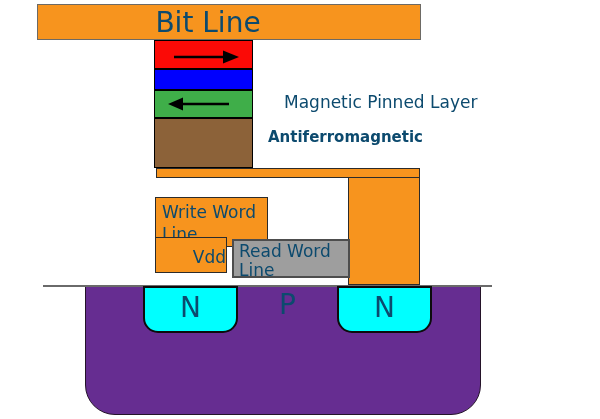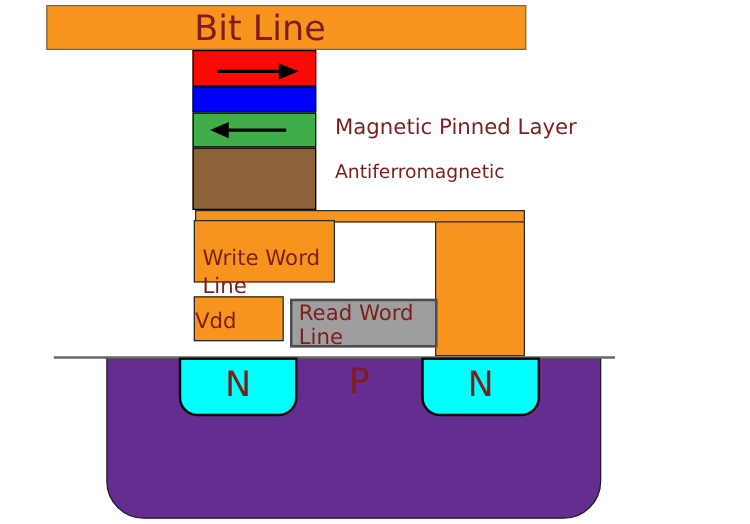--- a/index.html
+++ b/index.html
@@ -1,43 +1,43 @@
 <!DOCTYPE html>
 <html><head>
 <meta charset="utf-8">
 <style>
   html,body{margin:0;padding:0;background:#ffffff;}
   *{box-sizing:border-box;}
   .canvas{
     position:relative;width:600px;height:419px;background:#ffffff;overflow:hidden;
-    font-family:"DejaVu Sans","Liberation Sans",sans-serif;color:#7f1d1d;
+    font-family:"DejaVu Sans","Liberation Sans",sans-serif;color:#0c4a6e;
   }
   .abs{position:absolute;}
   
   .bit-line{left:37px;top:4px;width:384px;height:36px;background:#f7941e;border:1px solid #6d6a65;}
   .bit-line-label{left:0;top:3px;width:340px;text-align:center;font-size:28px;line-height:30px;}
   
   .layer{left:154px;width:99px;border:1px solid #000;}
   .layer-free{top:40px;height:29px;background:#fb0a06;}
   .layer-barrier{top:69px;height:21px;background:#0000fe;}
   .layer-pinned{top:90px;height:28px;background:#3fae49;}
   .layer-afm{top:118px;height:50px;background:#8c6239;}
   .layer-label{left:268px;font-size:17px;line-height:19px;white-space:nowrap;}
   .lbl-free{top:46px;}
   .lbl-barrier{top:68px;}
-  .lbl-pinned{top:93px;}
-  .lbl-afm{top:128px;font-size:15px;}
+  .lbl-pinned{top:93px;margin-left:16px;}
+  .lbl-afm{top:128px;font-size:15px;font-weight:bold;}
   .arrow-svg{position:absolute;display:block;}
   
   .contact-bar{left:156px;top:168px;width:264px;height:10px;background:#f7941e;border:1px solid #2b2b2b;}
   .contact-column{left:348px;top:177px;width:72px;height:108px;background:#f7941e;border:1px solid #2b2b2b;}
-  .wwl-box{left:155px;top:176px;width:113px;height:50px;background:#f7941e;border:1px solid #2b2b2b;
-           font-size:17px;line-height:22px;padding:19px 4px 0 6px;}
+  .wwl-box{left:155px;top:197px;width:113px;height:50px;background:#f7941e;border:1px solid #2b2b2b;
+           font-size:17px;line-height:22px;padding:3px 4px 0 6px;}
   .vdd-box{left:155px;top:237px;width:72px;height:36px;background:#f7941e;border:1px solid #2b2b2b;
-           display:flex;align-items:flex-end;justify-content:flex-start;font-size:17px;padding-bottom:5px;}
+           display:flex;align-items:flex-end;justify-content:flex-end;font-size:17px;padding-bottom:5px;}
   .rwl-box{left:232px;top:239px;width:118px;height:39px;background:#9e9e9e;border:2px solid #4d4d4d;
            font-size:17px;line-height:19px;padding:1px 0 0 5px;}
   
   .surface-line{left:43px;top:285px;width:449px;height:2px;background:#6a6a6a;}
   .substrate{left:85px;top:286px;width:396px;height:129px;background:#662d91;border:1px solid #241329;
              border-radius:0 0 30px 30px;}
   .n-well{top:286px;width:95px;height:47px;background:#00ffff;border:2px solid #0c0c0c;
           border-radius:0 0 15px 15px;}
   .n-well-left{left:143px;}
   .n-well-right{left:337px;}

